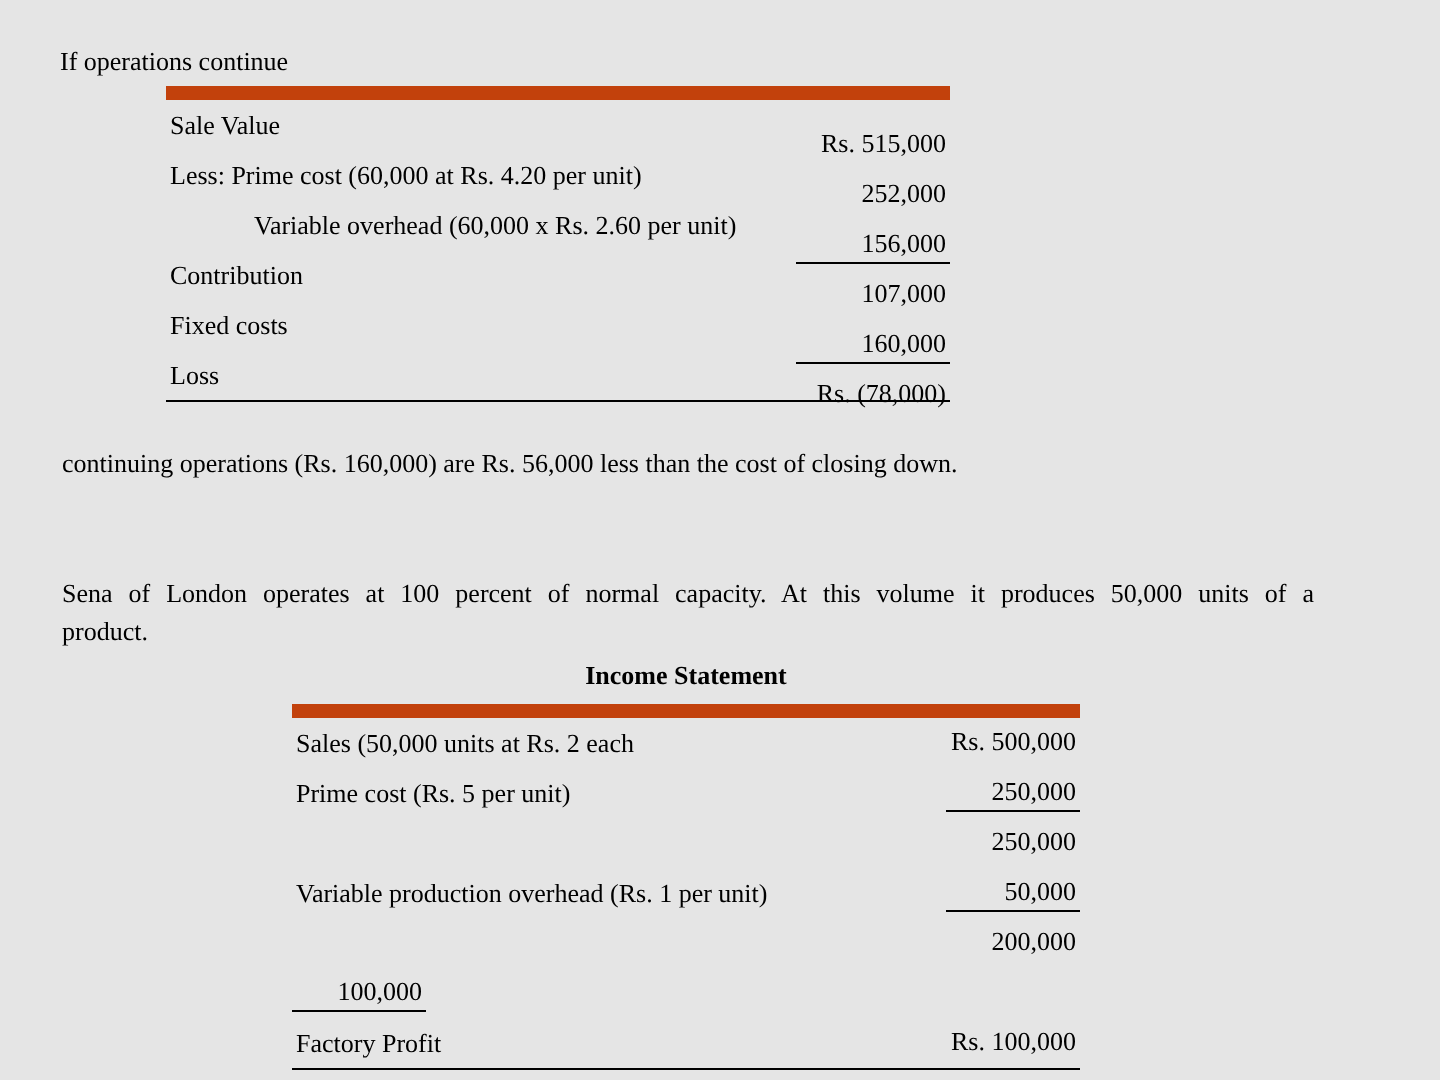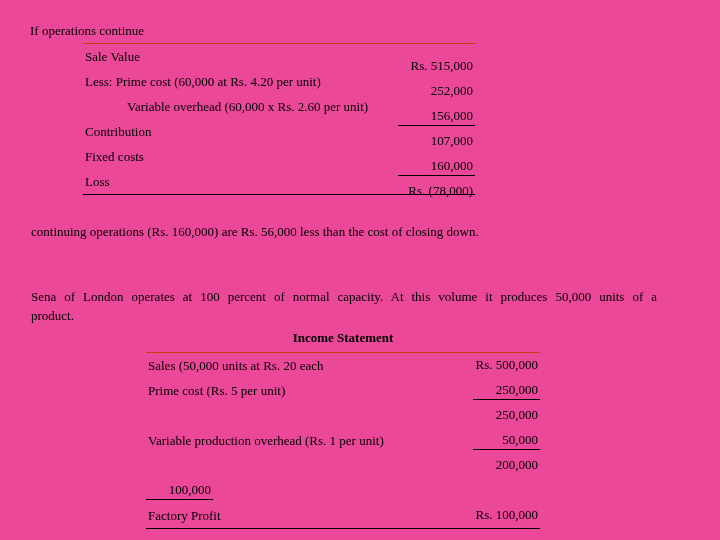--- a/index.html
+++ b/index.html
@@ -4,36 +4,36 @@
 <style>
   html, body {
     margin: 0;
     padding: 0;
     background: #ffffff;
   }
   .page {
     position: relative;
     width: 720px;
     height: 540px;
-    background: #ec4899;
+    background: #e5e5e5;
     font-family: "Liberation Serif", "DejaVu Serif", serif;
     font-size: 13px;
     color: #000000;
     overflow: hidden;
   }
   .intro {
     position: absolute;
     left: 30px;
     top: 21px;
     line-height: 19px;
   }
   
   .fin-table {
     position: absolute;
-    border-top: 1px solid #c2410c;
+    border-top: 7px solid #c2410c;
     border-bottom: 1px solid #000;
   }
   .t-ops {
     left: 83px;
     top: 43px;
     width: 392px;
   }
   .t-is {
     left: 146px;
     top: 352px;
@@ -135,21 +135,21 @@
 
   <div class="para para-2">
       <div class="p-line">Sena of London operates at 100 percent of normal capacity. At this volume it produces 50,000 units of a</div>
       <div class="p-line">product.</div>
     </div>
 
   <div class="is-title">Income Statement</div>
 
   <div class="fin-table t-is">
       <div class="t-row">
-        <div class="t-label">Sales (50,000 units at Rs. 20 each</div>
+        <div class="t-label">Sales (50,000 units at Rs. 2 each</div>
         <div class="t-amount"><span class="amt">Rs. 500,000</span></div>
       </div>
       <div class="t-row">
         <div class="t-label">Prime cost (Rs. 5 per unit)</div>
         <div class="t-amount"><span class="amt ul">250,000</span></div>
       </div>
       <div class="t-row">
         <div class="t-label"></div>
         <div class="t-amount"><span class="amt">250,000</span></div>
       </div>

